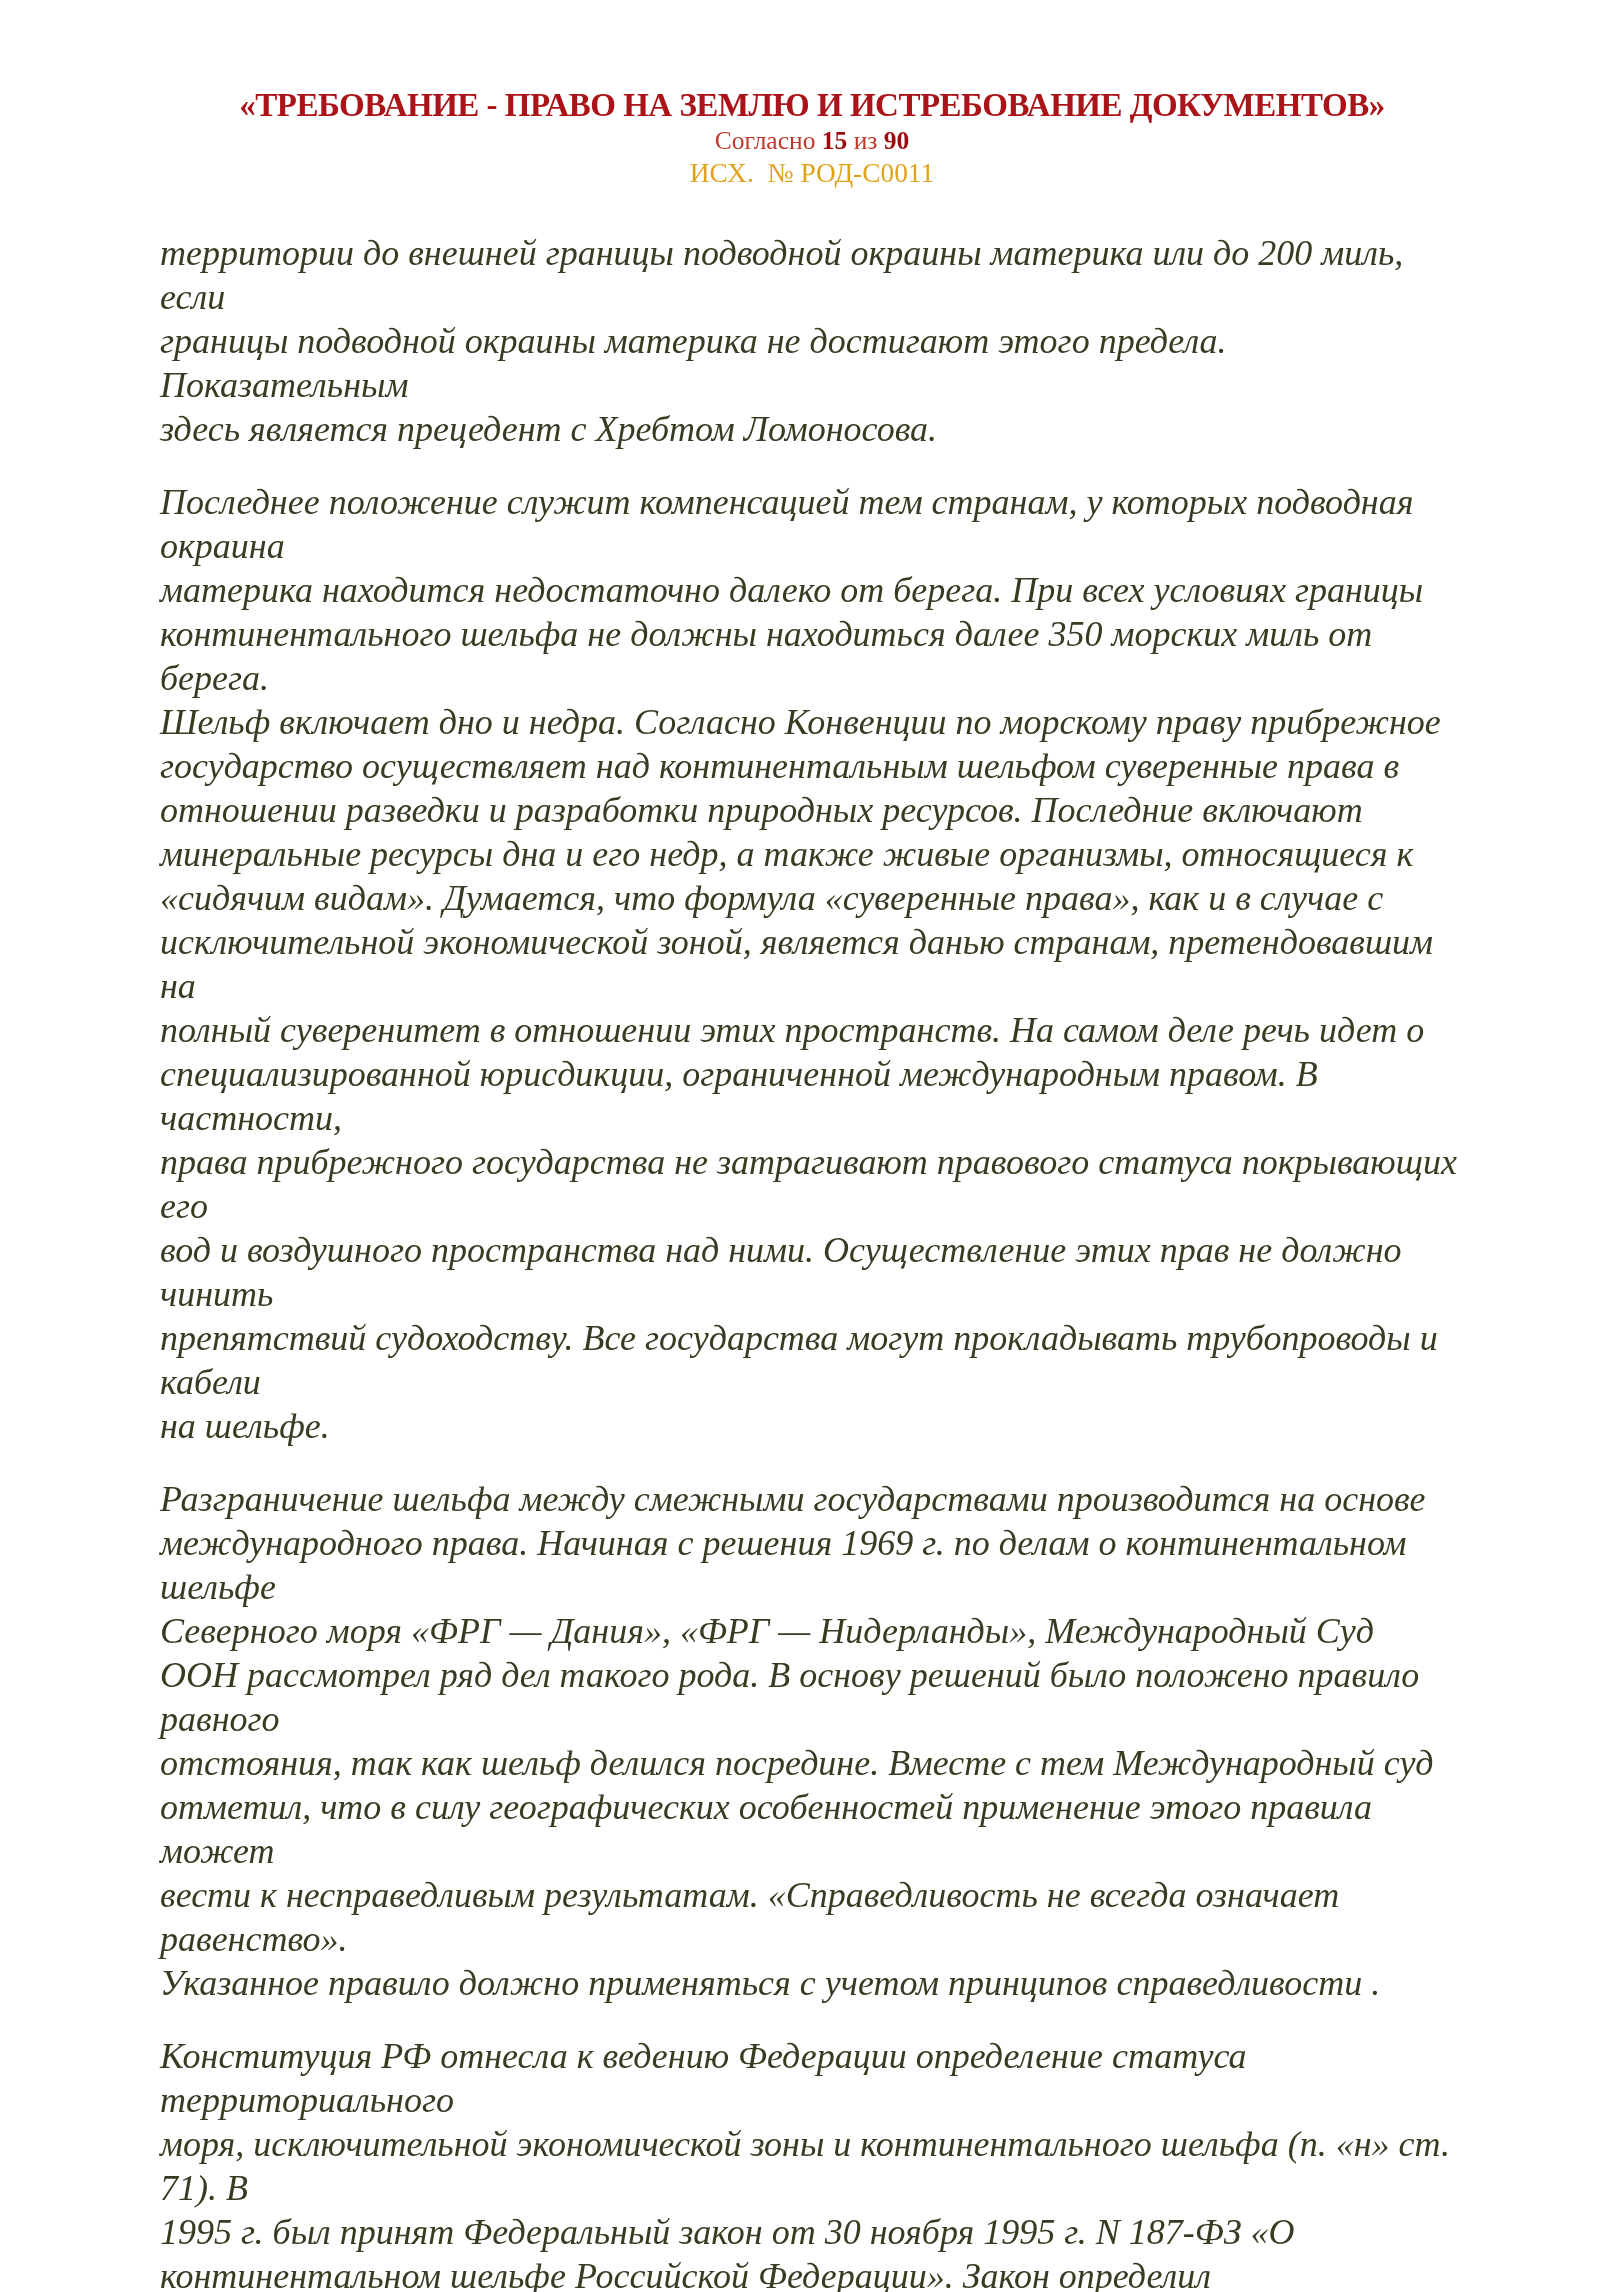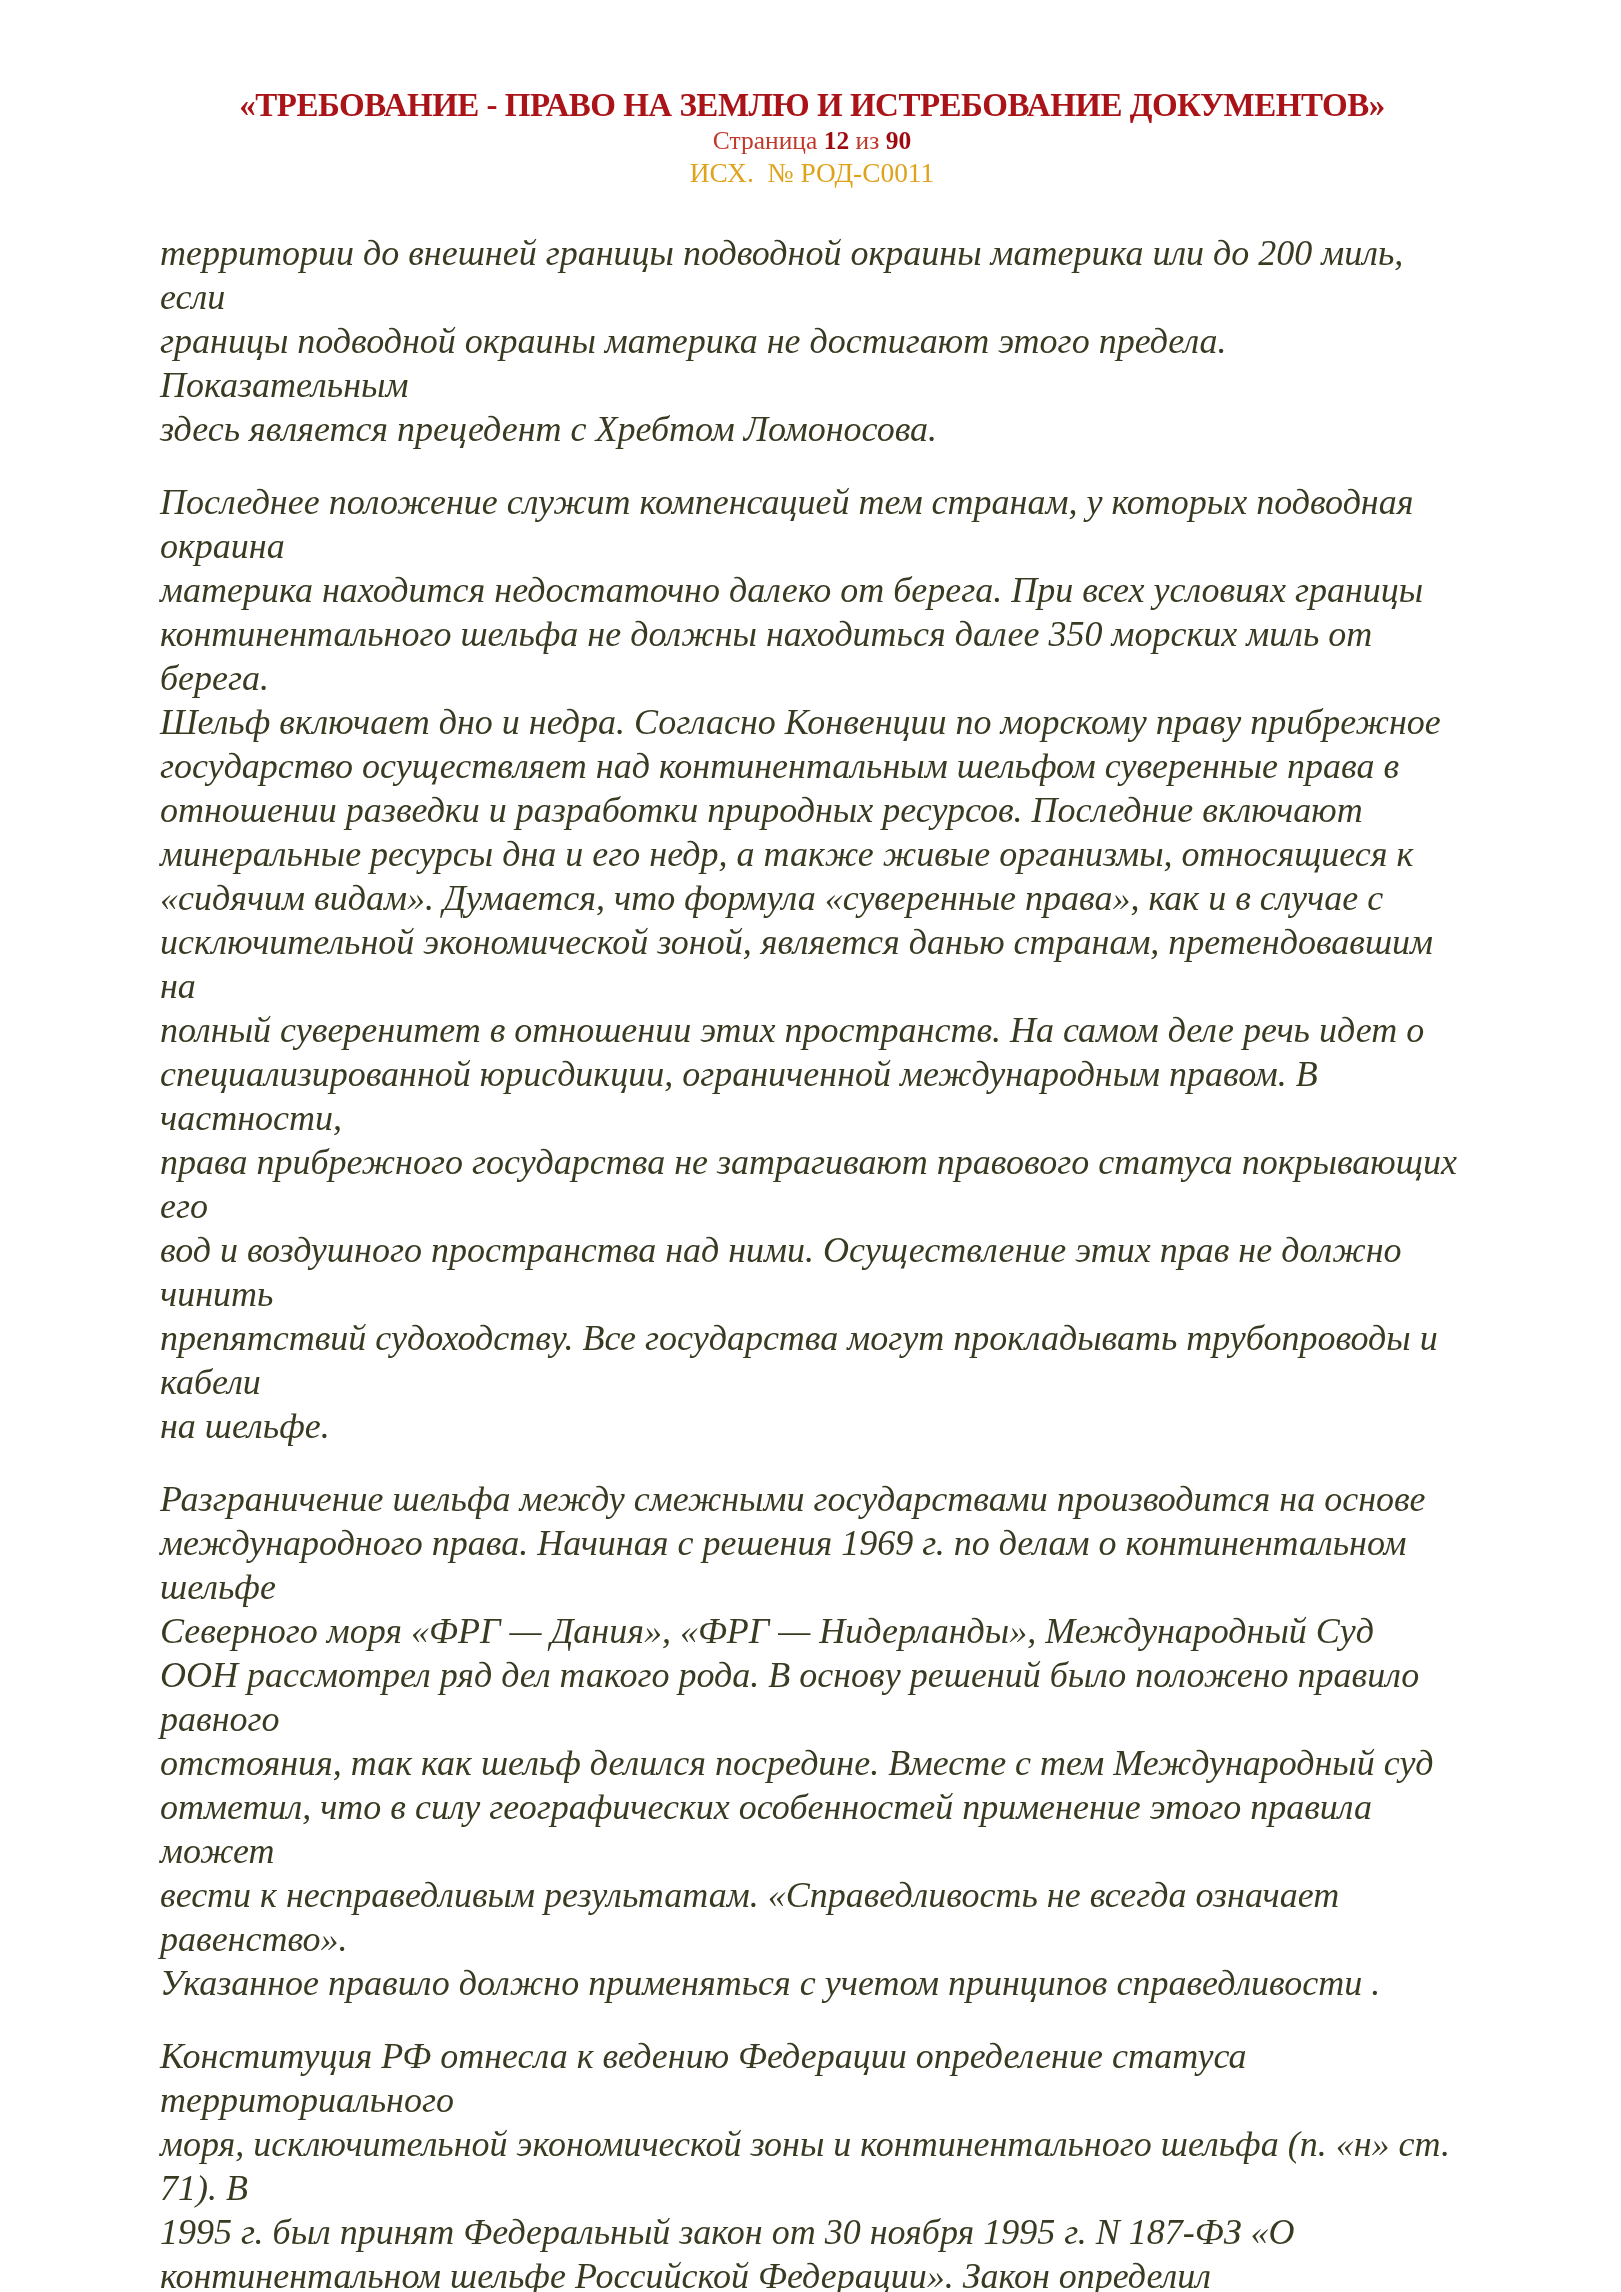--- a/index.html
+++ b/index.html
@@ -54,21 +54,21 @@
     line-height: 44px;
     margin: 0 0 29px 0;
   }
 </style>
 </head>
 <body>
 
 <div class="page">
   <div class="header">
     <div class="title">«ТРЕБОВАНИЕ - ПРАВО НА ЗЕМЛЮ И ИСТРЕБОВАНИЕ ДОКУМЕНТОВ»</div>
-    <div class="page-line"><span>Страница</span> <span class="num">12</span> <span>из</span> <span class="num">90</span></div>
+    <div class="page-line"><span>Согласно</span> <span class="num">15</span> <span>из</span> <span class="num">90</span></div>
     <div class="ref-line">ИСХ.  № РОД-С0011</div>
   </div>
 
   <div class="body-text">
     <div class="para">территории до внешней границы подводной окраины материка или до 200 миль, если
 границы подводной окраины материка не достигают этого предела. Показательным
 здесь является прецедент с Хребтом Ломоносова.</div>
     <div class="para">Последнее положение служит компенсацией тем странам, у которых подводная окраина
 материка находится недостаточно далеко от берега. При всех условиях границы
 континентального шельфа не должны находиться далее 350 морских миль от берега.

